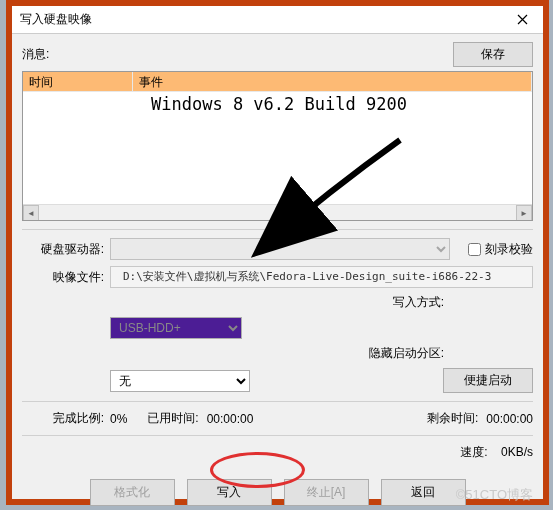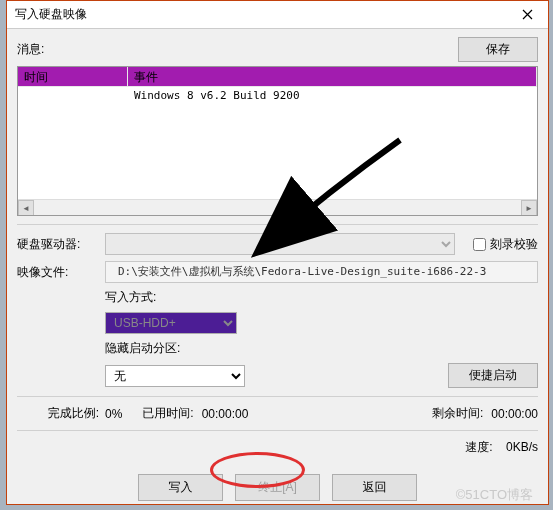--- a/index.html
+++ b/index.html
@@ -10,21 +10,21 @@
     width: 553px;
     height: 510px;
     overflow: hidden;
     position: relative;
   }
   .window {
     position: absolute;
     left: 6px; top: 0;
     width: 543px; height: 505px;
     background: #f0f0f0;
-    border: 1px solid #c2410c;
+    border: 6px solid #c2410c;
   }
   .titlebar {
     height: 28px;
     background: #fff;
     border-bottom: 1px solid #ccc;
     display: flex;
     align-items: center;
     justify-content: space-between;
     padding-left: 8px;
   }
@@ -57,34 +57,34 @@
   .listbox {
     border: 1px solid #999;
     background: #fff;
     height: 150px;
     overflow: hidden;
     position: relative;
   }
   .listhead {
     display: flex;
     height: 20px;
-    background: #a21caf;
+    background: #fdba74;
     border-bottom: 1px solid #e8e8e8;
     font-size: 12px;
   }
   .listhead .col {
     padding: 2px 6px;
     border-right: 1px solid #e8e8e8;
   }
   .col-time { width: 110px; }
   .col-event { flex: 1; font-family: Liberation Serif, serif; }
   .listbody {
-    padding: 2px 6px;
+    padding: 2px 18px;
     font-family: Consolas, monospace;
-    font-size: 11px;
+    font-size: 17px;
   }
   .listbody .evline { margin-left: 110px; }
   .hscroll {
     position: absolute;
     bottom: 0; left: 0; right: 0;
     height: 16px;
     background: #f0f0f0;
     border-top: 1px solid #ddd;
     display: flex;
   }
@@ -97,21 +97,21 @@
     color: #666;
   }
   .hscroll .track { flex:1; background:#f0f0f0; }
   .sep { height: 1px; background: #d0d0d0; margin: 8px 0; }
   .form-grid {
     display: grid;
     grid-template-columns: 88px 1fr auto;
     row-gap: 6px;
     align-items: center;
   }
-  .form-grid .lbl { text-align: left; padding-right: 6px; }
+  .form-grid .lbl { text-align: right; padding-right: 6px; }
   select, input[type=text] {
     font-family: inherit;
     font-size: 12px;
     height: 22px;
     border: 1px solid #adadad;
     background: #fff;
     padding: 0 4px;
   }
   select.disabled { background: #e8e8e8; color: #888; }
   .readonly { background: #f4f4f4; color: #333; font-family: Consolas, monospace; font-size: 11px; border:1px solid #c8c8c8; height:22px; line-height:20px; padding:0 12px; overflow:hidden; white-space:nowrap; }
@@ -243,20 +243,21 @@
 
     <div class="sep"></div>
 
     <div class="speed-row">
       <span>速度:</span>
       &nbsp;&nbsp;
       <span>0KB/s</span>
     </div>
 
     <div class="btnrow">
+      <button class="btn" disabled="">格式化</button>
       <button class="btn">写入</button>
       <button class="btn" disabled="">终止[A]</button>
       <button class="btn">返回</button>
     </div>
 
   </div>
 </div>
 
 <svg class="arrow" style="left:240px; top:130px;" width="180" height="140">
   <defs>

